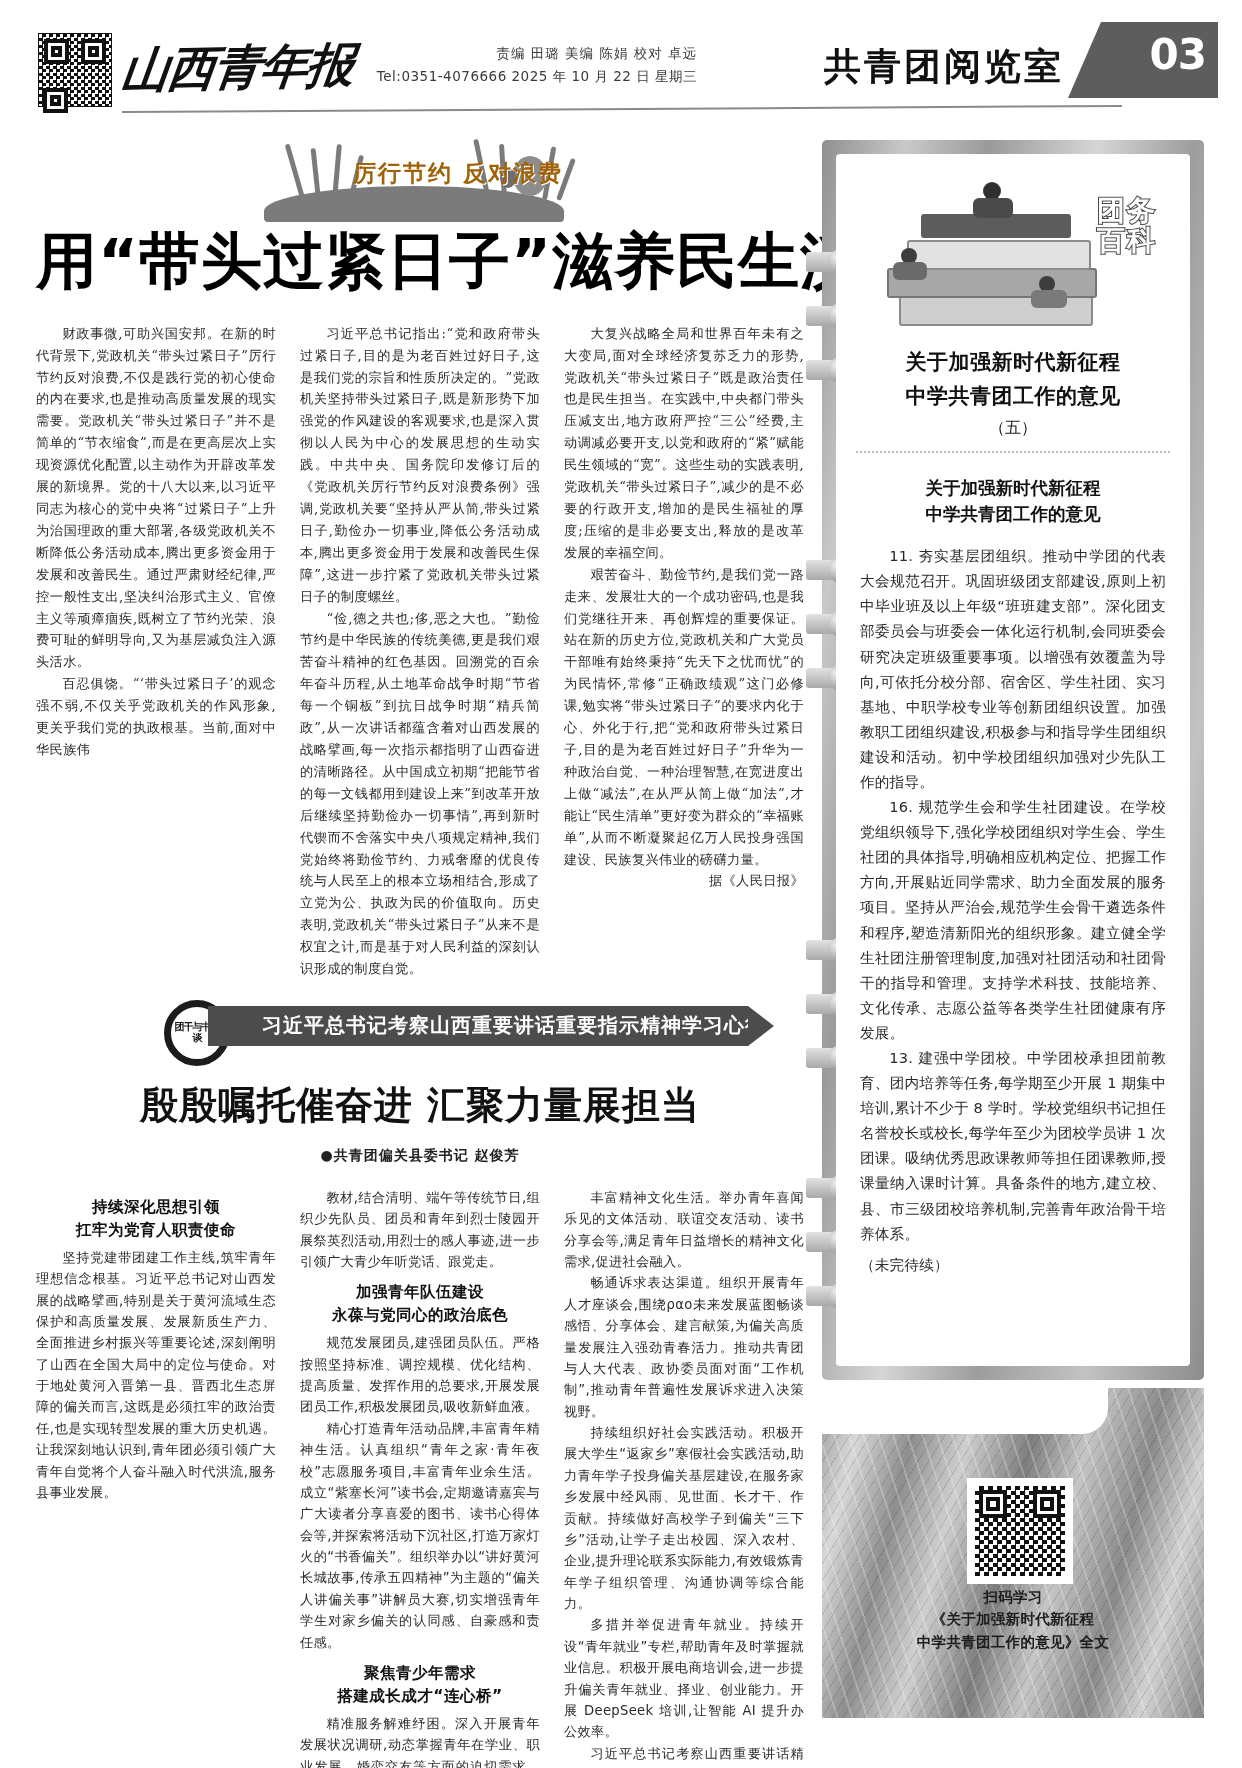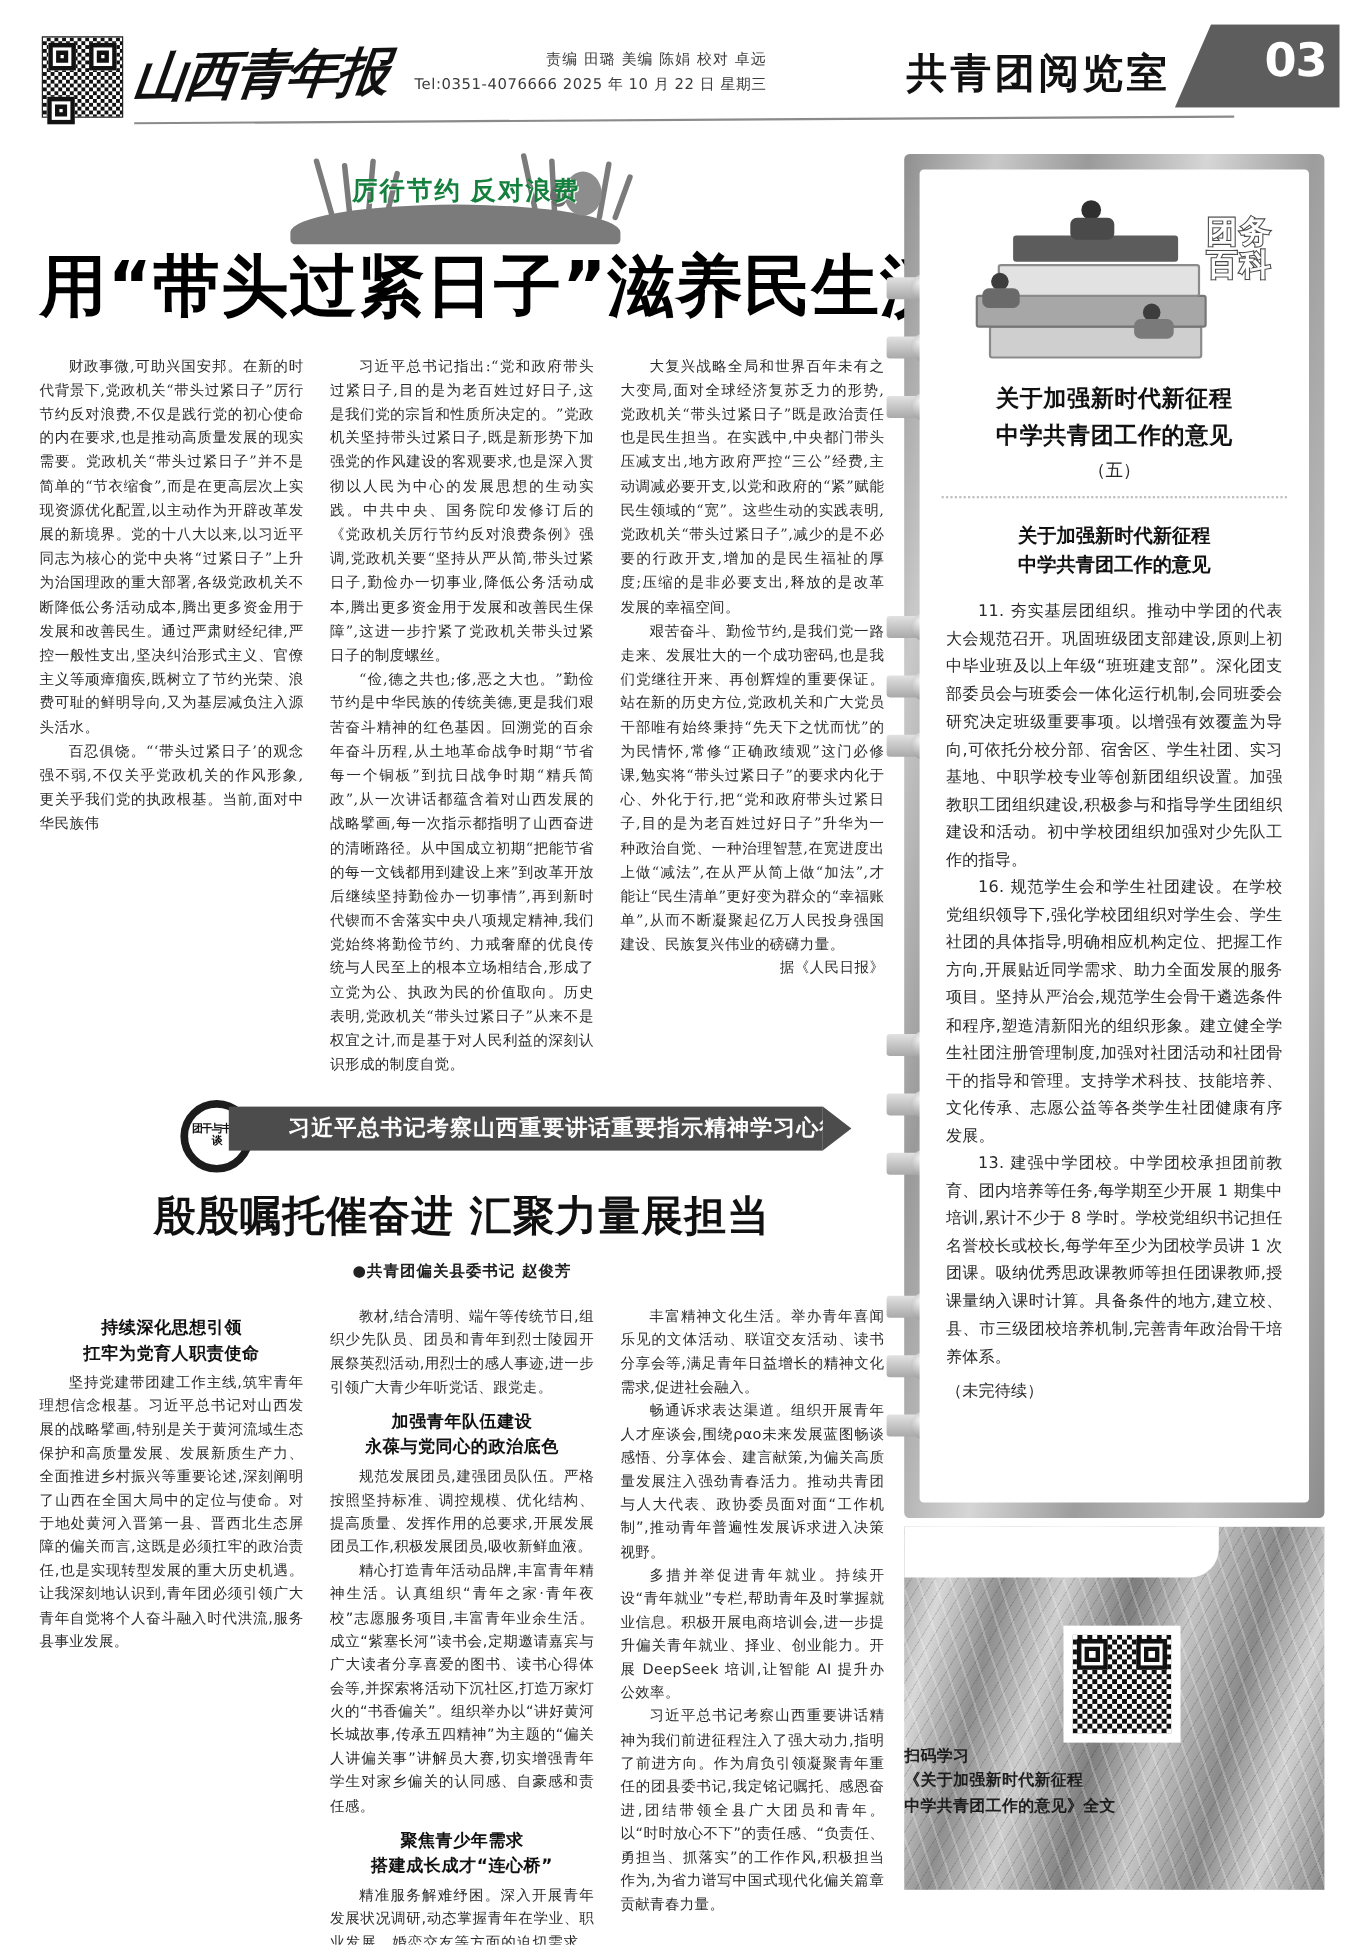--- a/index.html
+++ b/index.html
@@ -138,28 +138,27 @@
   }
   .eco-mound {
     position: absolute;
     left: 228px; top: 56px;
     width: 300px; height: 36px;
     background: #7b7b7b;
     border-radius: 50% 50% 4px 4px / 70% 70% 4px 4px;
   }
   .eco-text {
     position: absolute;
-    left: 284px; top: 28px;
+    left: 317px; top: 28px;
     font-size: 23px;
     font-weight: bold;
     letter-spacing: 2px;
-    color: #15803d;
+    color: #a16207;
     white-space: nowrap;
     text-shadow: 1px 1px 0 #ffffff;
-    font-family: Liberation Serif, serif;
   }
   .wheat {
     position: absolute;
     width: 5px;
     background: #7b7b7b;
     border-radius: 3px;
     transform-origin: bottom center;
   }
   .sheep {
     position: absolute;
@@ -455,21 +454,21 @@
     right: 4px; top: 4px;
     width: 20px; height: 20px;
     border: 4px solid #111;
     background: #fff;
     box-shadow: inset 0 0 0 3px #fff, inset 0 0 0 7px #111;
   }
   .qr-caption {
     position: absolute;
     left: 0; top: 198px;
     width: 382px;
-    text-align: left;
+    text-align: center;
     font-size: 14.5px;
     font-weight: bold;
     color: #1d1d1d;
     line-height: 1.55;
     letter-spacing: 0.3px;
   }
 </style>
 </head>
 <body>
 
@@ -544,20 +543,21 @@
         <p class="sub-head" style="margin-top:-4px !important;">永葆与党同心的政治底色</p>
         <p>规范发展团员,建强团员队伍。严格按照坚持标准、调控规模、优化结构、提高质量、发挥作用的总要求,开展发展团员工作,积极发展团员,吸收新鲜血液。</p>
         <p>精心打造青年活动品牌,丰富青年精神生活。认真组织“青年之家·青年夜校”志愿服务项目,丰富青年业余生活。成立“紫塞长河”读书会,定期邀请嘉宾与广大读者分享喜爱的图书、读书心得体会等,并探索将活动下沉社区,打造万家灯火的“书香偏关”。组织举办以“讲好黄河长城故事,传承五四精神”为主题的“偏关人讲偏关事”讲解员大赛,切实增强青年学生对家乡偏关的认同感、自豪感和责任感。</p>
         <p class="sub-head">聚焦青少年需求</p>
         <p class="sub-head" style="margin-top:-4px !important;">搭建成长成才“连心桥”</p>
         <p>精准服务解难纾困。深入开展青年发展状况调研,动态掌握青年在学业、职业发展、婚恋交友等方面的迫切需求。发挥好“青年之家”综合服务平台作用,整合资源提供针对性服务。重点关注困难青少年群体,落实“希望工程1+1——幻方助学计划”“微心愿”等关爱留守儿童、困境青少年帮扶品牌。</p>
       </div>
       <div class="art2-col">
         <p>丰富精神文化生活。举办青年喜闻乐见的文体活动、联谊交友活动、读书分享会等,满足青年日益增长的精神文化需求,促进社会融入。</p>
         <p>畅通诉求表达渠道。组织开展青年人才座谈会,围绕ραο未来发展蓝图畅谈感悟、分享体会、建言献策,为偏关高质量发展注入强劲青春活力。推动共青团与人大代表、政协委员面对面“工作机制”,推动青年普遍性发展诉求进入决策视野。</p>
+        <p>持续组织好社会实践活动。积极开展大学生“返家乡”寒假社会实践活动,助力青年学子投身偏关基层建设,在服务家乡发展中经风雨、见世面、长才干、作贡献。持续做好高校学子到偏关“三下乡”活动,让学子走出校园、深入农村、企业,提升理论联系实际能力,有效锻炼青年学子组织管理、沟通协调等综合能力。</p>
         <p>多措并举促进青年就业。持续开设“青年就业”专栏,帮助青年及时掌握就业信息。积极开展电商培训会,进一步提升偏关青年就业、择业、创业能力。开展 DeepSeek 培训,让智能 AI 提升办公效率。</p>
         <p>习近平总书记考察山西重要讲话精神为我们前进征程注入了强大动力,指明了前进方向。作为肩负引领凝聚青年重任的团县委书记,我定铭记嘱托、感恩奋进,团结带领全县广大团员和青年。以“时时放心不下”的责任感、“负责任、勇担当、抓落实”的工作作风,积极担当作为,为省力谱写中国式现代化偏关篇章贡献青春力量。</p>
       </div>
     </div>
   </div>
 </div>
 
 <div class="sidebar">
   <div class="sb-frame"></div>
 

